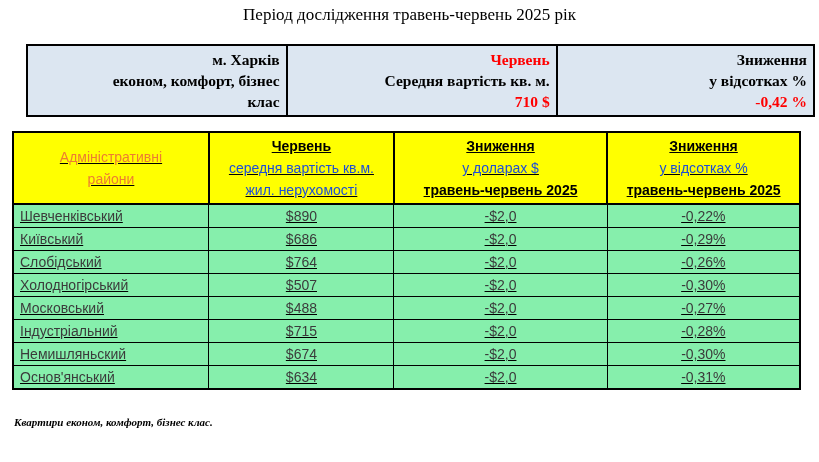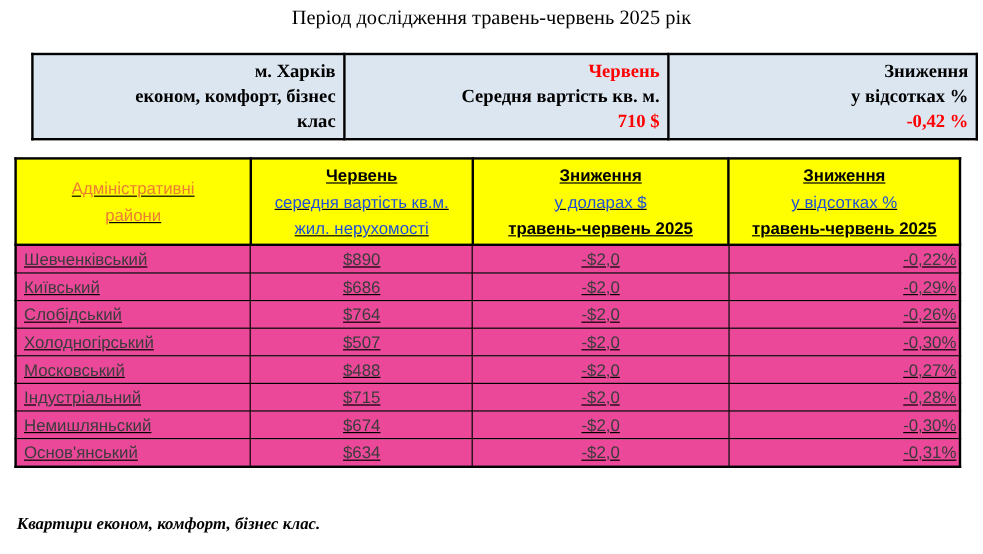--- a/index.html
+++ b/index.html
@@ -40,36 +40,36 @@
     text-decoration:underline;
   }
   table.main th {
     background:#ffff00;
     border:2px solid #000;
     font-weight:normal;
     height:68px; padding:1px 0;
     line-height:22px; vertical-align:middle;
   }
   table.main td {
-    background:#ec4899;
+    background:#86efac;
     border:1px solid #000;
     height:22px; padding:0 2px;
     color:#3b3b3b;
   }
   table.main td.dist { text-align:left; padding-left:6px; }
   .b   { font-weight:bold; color:#000; }
   .g   { color:#1d4ed8; }
   .o   { color:#ed7d31; }
-  .red { color:#ff0000;text-align:right; }
+  .red { color:#ff0000; }
   .redb{ color:#ff0000; font-weight:bold; }
   .footer-note {
-    position:absolute; left:14px; top:430px;
+    position:absolute; left:14px; top:416px;
     font-family:"Liberation Serif", serif;
     font-style:italic; font-weight:bold;
-    font-size:14px; color:#000;
+    font-size:11px; color:#000;
   }
 </style>
 </head>
 <body>
 
 <div class="doc-title">Період дослідження травень-червень 2025 рік</div>
 
 <table class="summary">
   <colgroup>
       <col style="width:33%">

